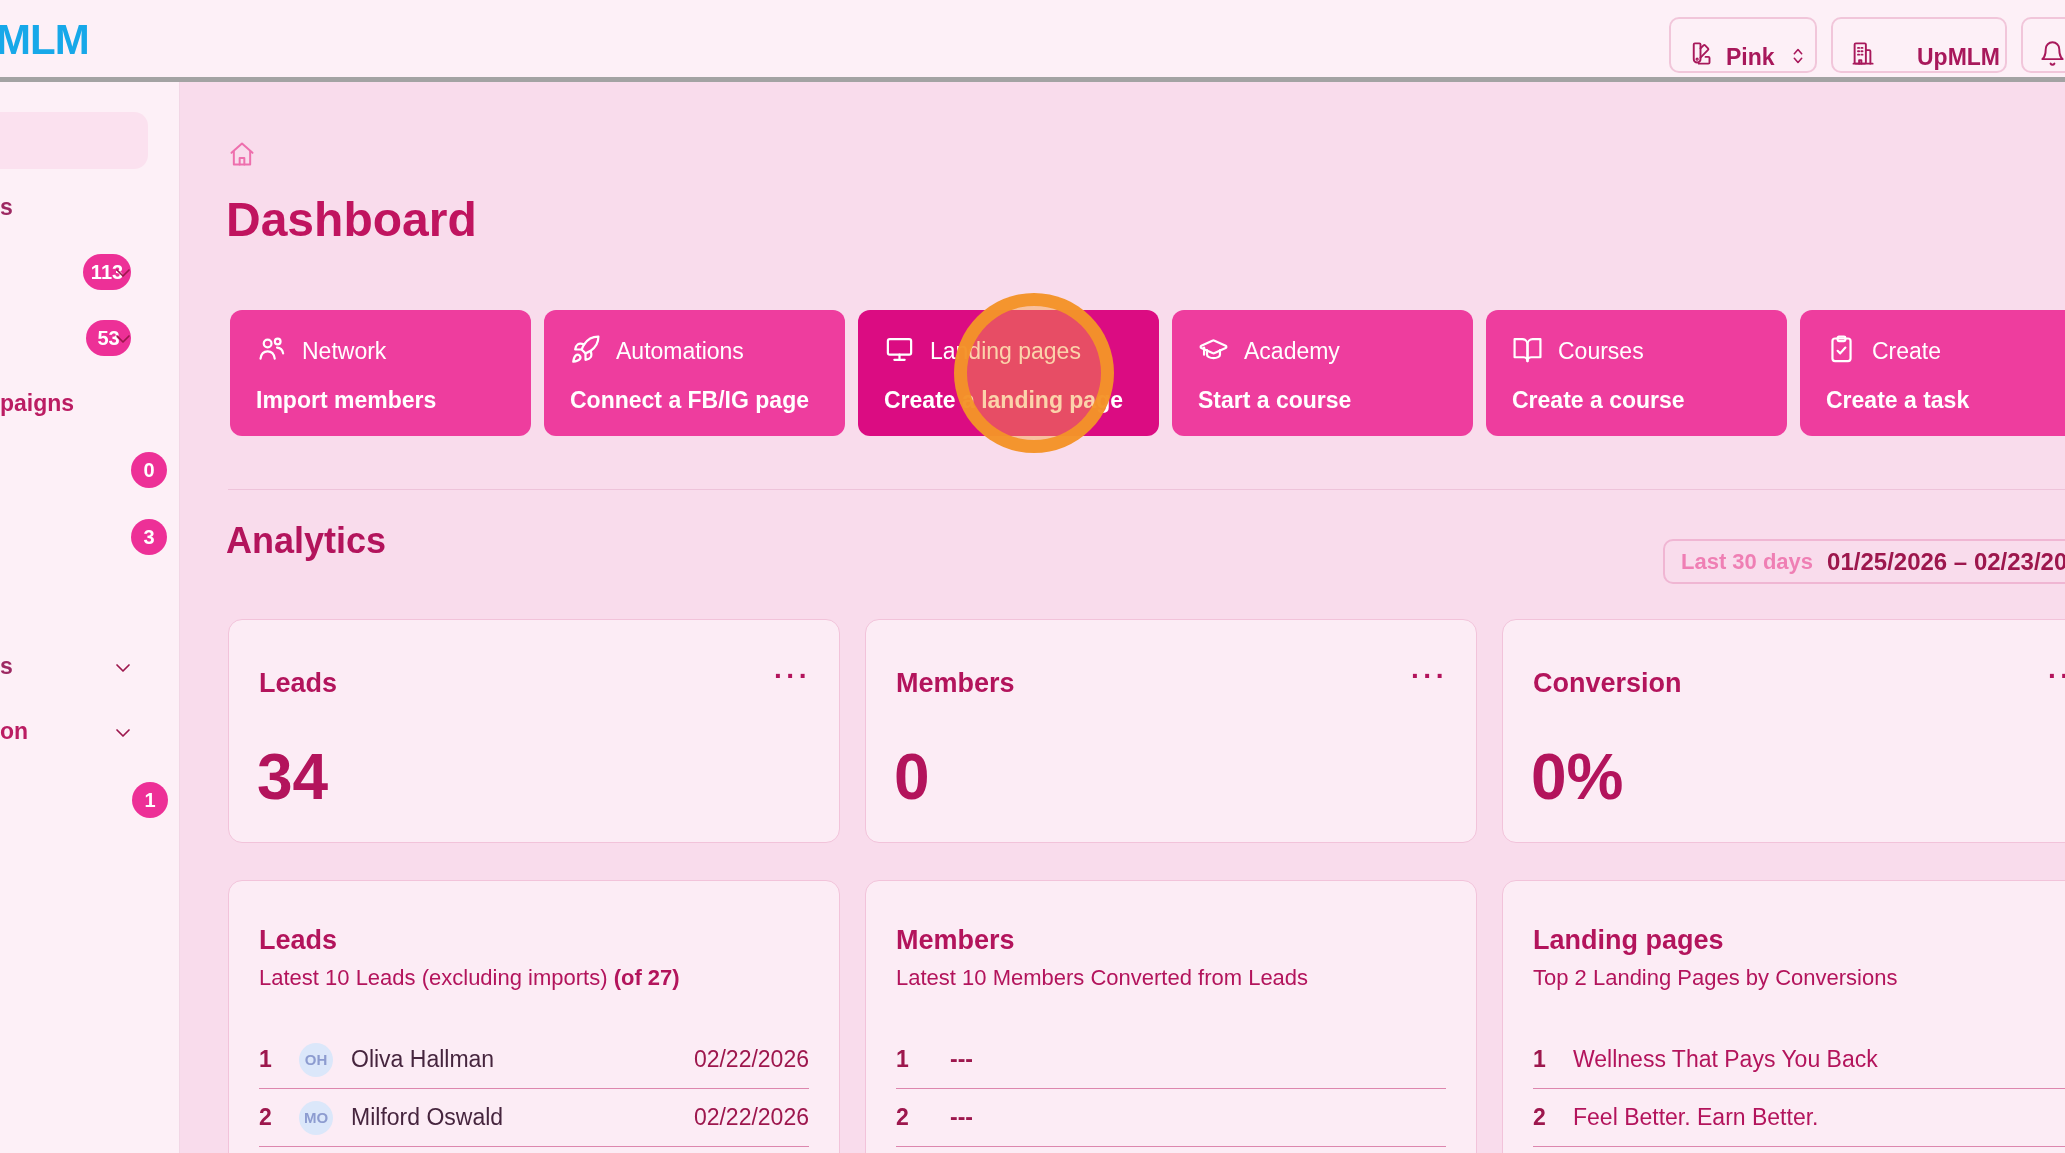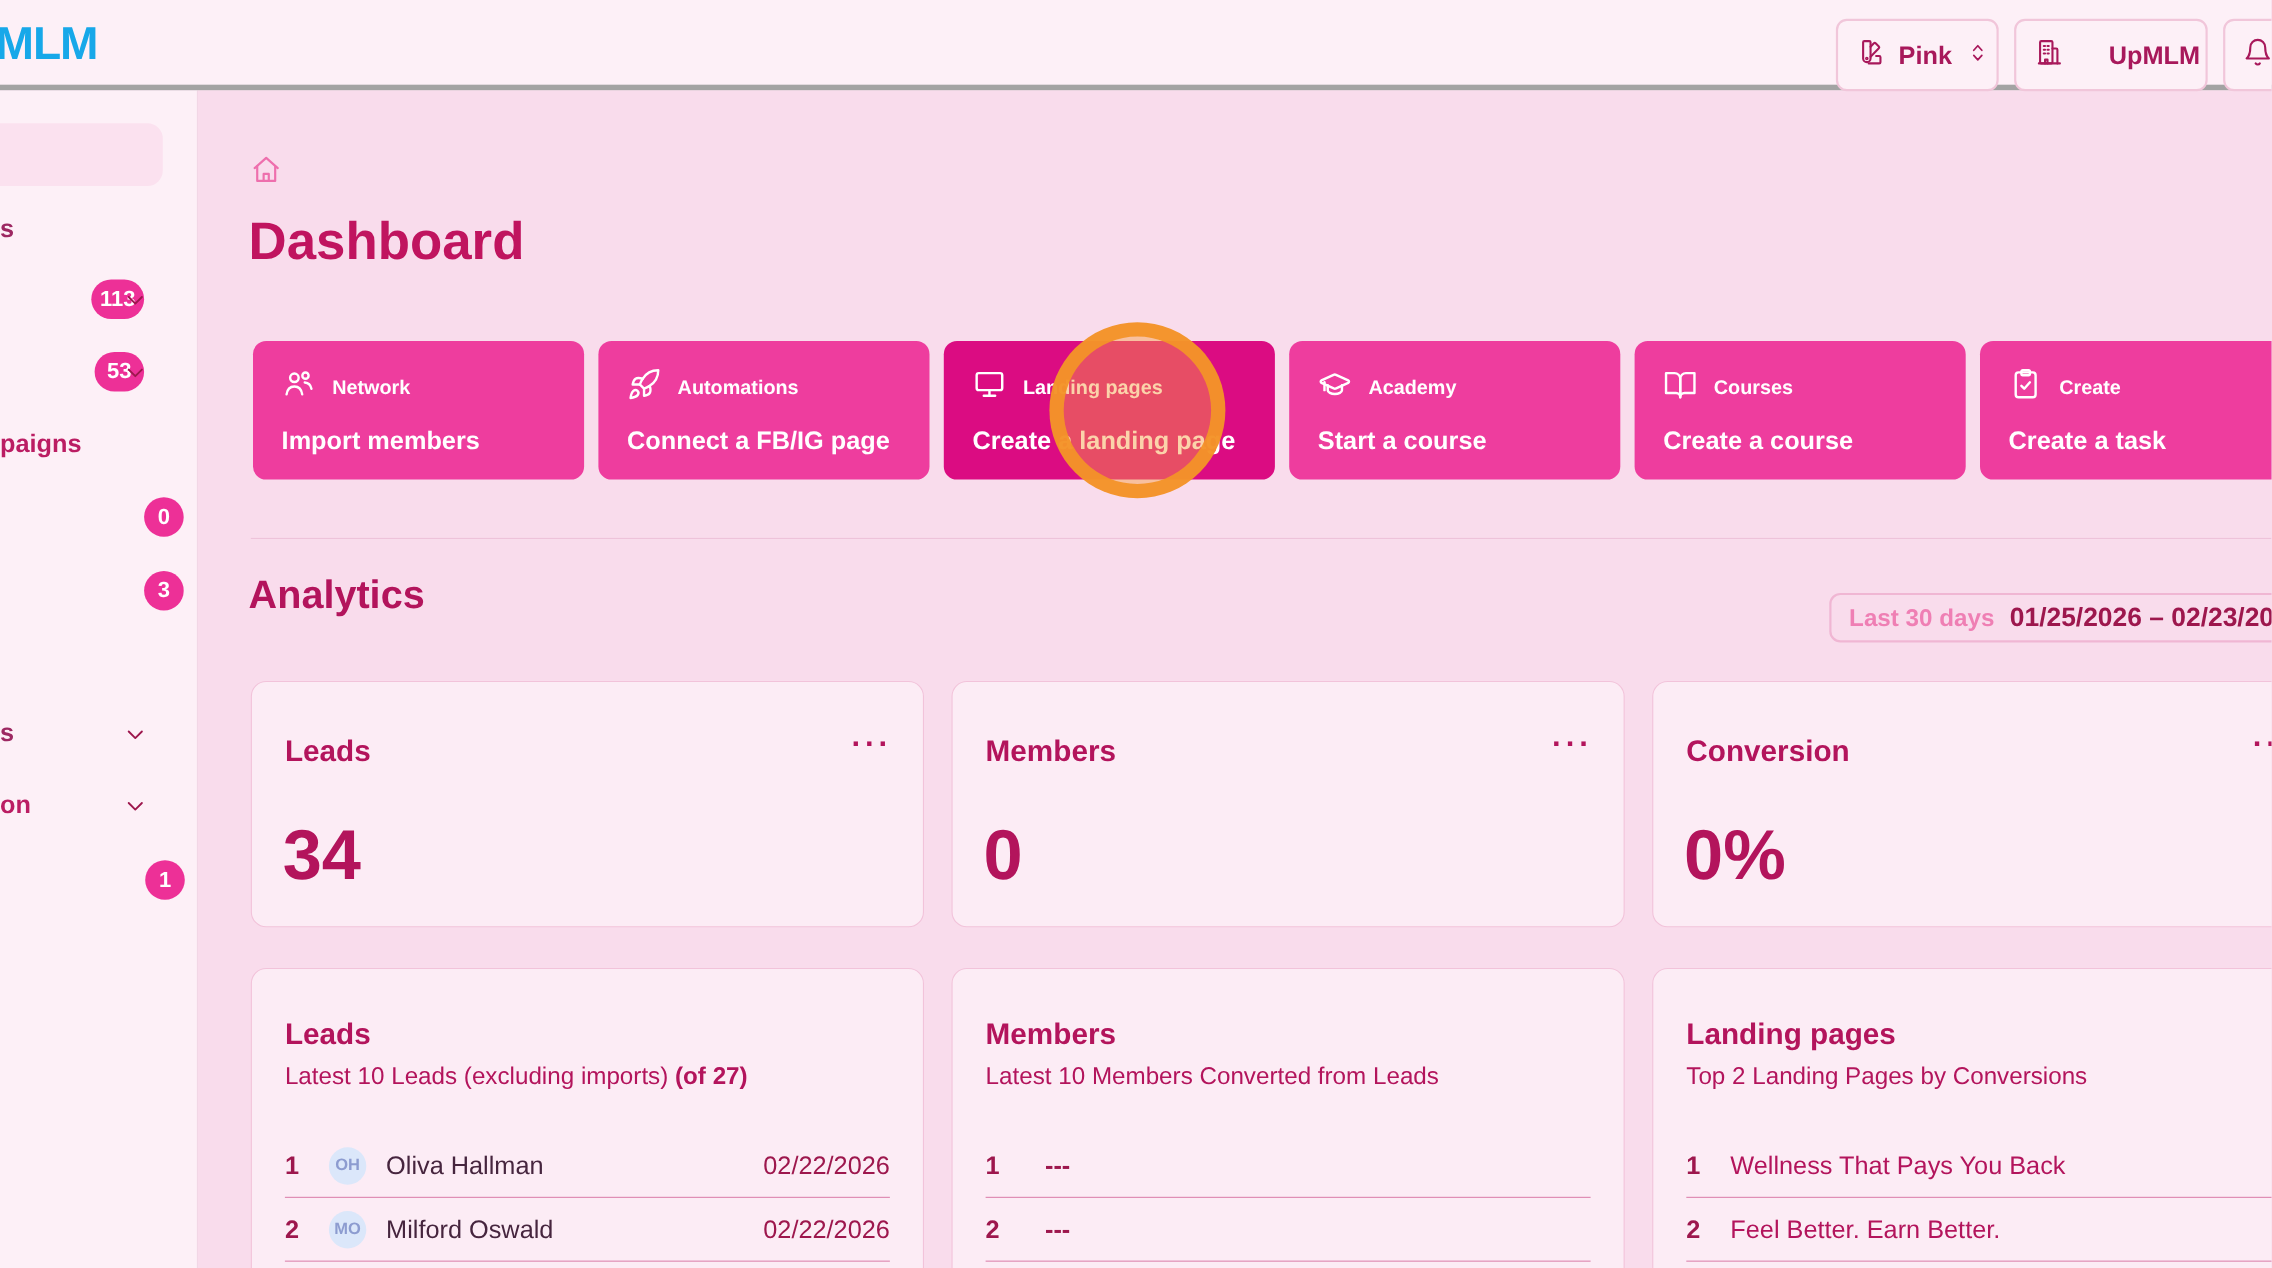--- a/index.html
+++ b/index.html
@@ -5,21 +5,21 @@
   * { margin:0; padding:0; box-sizing:border-box; }
   html,body { width:2065px; height:1153px; overflow:hidden; }
   body { font-family:"Liberation Sans", sans-serif; background:#f9dcec; }
   .stage { position:relative; width:2065px; height:1153px; overflow:hidden; }
 
   
   .topbar { position:absolute; left:0; top:0; width:2065px; height:82px;
             background:#fdf0f7; border-bottom:5px solid #a3a3a3; z-index:5; }
   .logo { position:absolute; left:-4px; top:0; height:82px; line-height:80px;
           font-size:42px; font-weight:700; color:#17a8e9; letter-spacing:-1px; }
-  .tb-btn { position:absolute; top:17px; height:66px; display:flex; align-items:center;
+  .tb-btn { position:absolute; top:17px; height:56px; display:flex; align-items:flex-end;
             gap:12px; padding:0 16px; border:2px solid #f1c6da; border-radius:10px;
             background:#fdf0f7; color:#a8185b; cursor:pointer; }
   .tb-btn .lbl { font-size:23px; font-weight:700; color:#a8185b; }
   .tb-btn svg { stroke:#a8185b; }
   .btn-theme { left:1669px; width:148px; }
   .btn-org   { left:1831px; width:176px;gap:41px; }
   .btn-bell  { left:2021px; width:110px; justify-content:flex-start; }
 
   
   .sidebar { position:absolute; left:0; top:82px; width:180px; height:1071px;
@@ -41,21 +41,21 @@
   .page-title { position:absolute; left:46px; top:110px; font-size:48px; font-weight:700;
                 color:#c0145f; }
 
   
   .actions { position:absolute; left:50px; top:228px; display:flex; gap:13px; }
   .action-card { width:301px; height:126px; background:#ee3d9e; border-radius:12px;
                  color:#fff; padding:24px 26px; position:relative; cursor:pointer;
                  flex:0 0 auto; }
   .action-card.hovered { background:#db0c82; }
   .ac-top { display:flex; align-items:center; gap:15px; }
-  .ac-title { font-size:18px; font-weight:700; }
+  .ac-title { font-size:23px; font-weight:400; }
   .ac-sub { position:absolute; left:26px; bottom:22px; font-size:23px; font-weight:600; }
   .action-card svg { stroke:#ffffff; }
 
   
   .click-circle { position:absolute; left:774px; top:211px; width:160px; height:160px;
                   border-radius:50%; border:13px solid rgba(243,148,40,0.95);
                   background:rgba(246,158,66,0.45); z-index:6; pointer-events:none; }
 
   
   .section-divider { position:absolute; left:48px; top:407px; right:0; height:1px;

